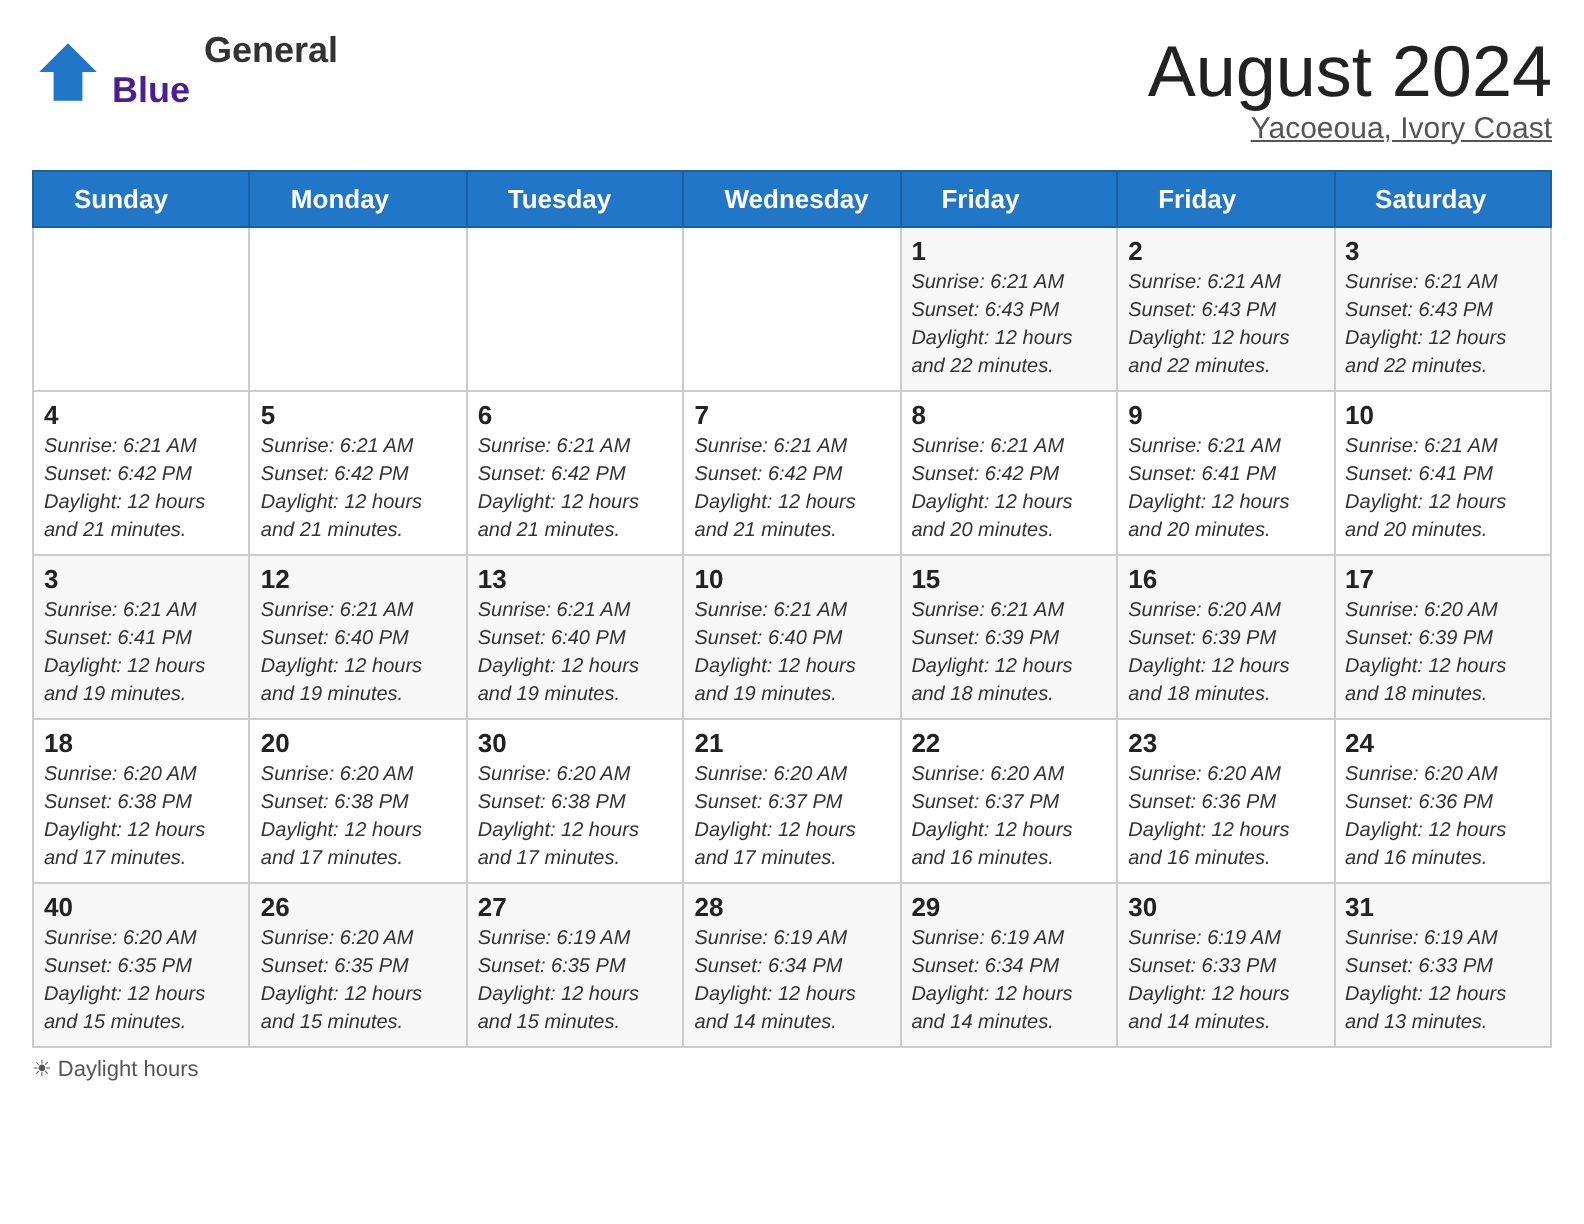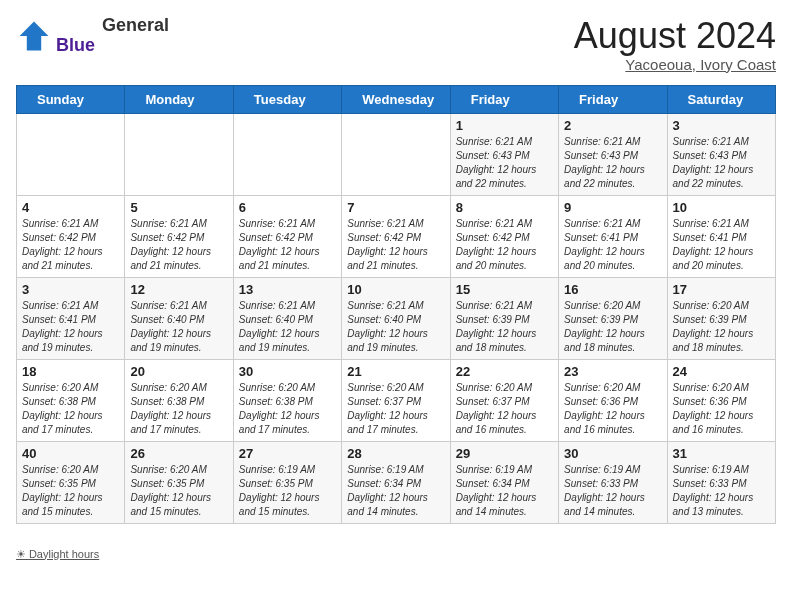--- a/index.html
+++ b/index.html
@@ -83,24 +83,23 @@
     .day-info {
       font-size: 10px;
       color: #333;
       line-height: 1.4;
       font-style: italic;
     }
     .empty-cell {
       background: #fff !important;
     }
     .legend {
-      margin-top: 24px;
+      margin-top: 4px;
       font-size: 11px;
       color: #555;
-      text-decoration: underline;
     }
   </style>
 </head>
 <body>
 
 <div class="header">
   <div class="logo">
     <svg class="logo-icon" viewBox="0 0 40 40">
       <polygon points="20,4 36,20 28,20 28,36 12,36 12,20 4,20" fill="#2176c7"></polygon>
     </svg>

